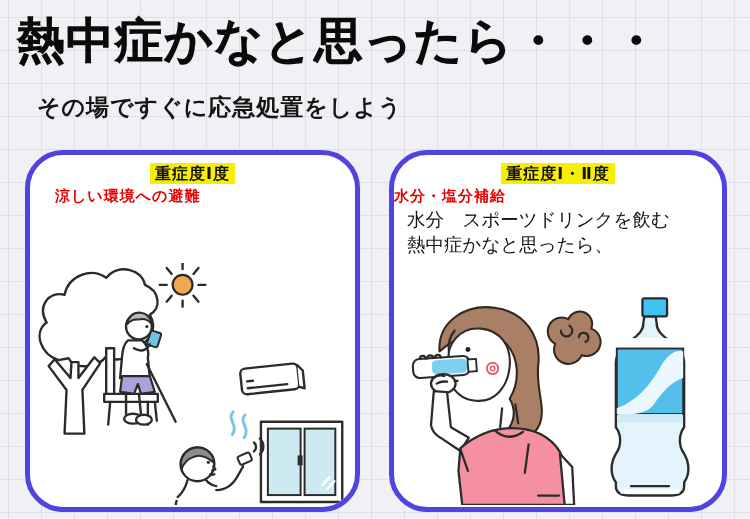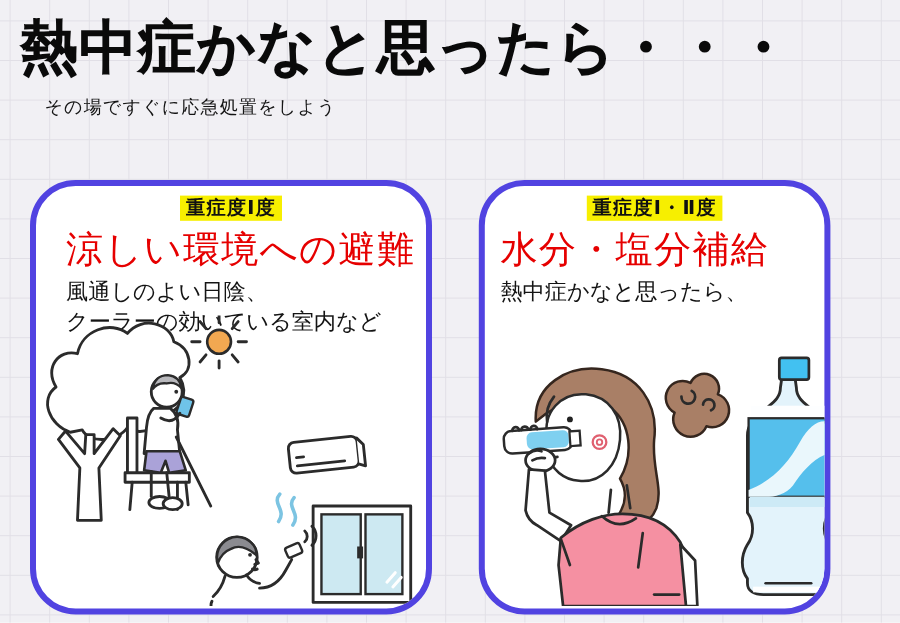--- a/index.html
+++ b/index.html
@@ -16,63 +16,59 @@
       linear-gradient(var(--grid-line) 1px,transparent 1px),
       linear-gradient(90deg,var(--grid-line) 1px,transparent 1px);
     background-size:33px 33px;background-position:8px 17px;
   }
   .title{
     position:absolute;left:17px;top:12px;font-size:48px;line-height:1.2;
     font-weight:400;color:var(--title-black);letter-spacing:1px;
     -webkit-text-stroke:2.2px var(--title-black);white-space:nowrap;
   }
   .subtitle{
-    position:absolute;left:37px;top:80px;font-size:15px;color:var(--body-text);
-    font-weight:400;letter-spacing:1px;white-space:nowrap;
+    position:absolute;left:37px;top:92px;font-size:23px;color:var(--body-text);
+    font-weight:700;letter-spacing:1px;white-space:nowrap;
   }
   .card{
     position:absolute;top:150px;height:362px;background:var(--card-bg);
     border:5px solid var(--card-border);border-radius:38px;overflow:hidden;
   }
   .card-left{left:25px;width:335px}
-  .card-right{left:399px;width:293px}
+  .card-right{left:389px;width:338px}
   .badge{
     display:table;margin:8px auto 3px;background:var(--badge-bg);
     color:var(--badge-text);font-weight:bold;font-size:16px;
     line-height:21px;padding:0 5px;letter-spacing:1px;
   }
   .card-title{
-    font-size:31px;font-weight:normal;color:var(--heading-red);
+    font-size:15px;font-weight:bold;color:var(--heading-red);
     letter-spacing:1px;white-space:nowrap;
   }
   .card-left .card-title{padding-left:25px}
-  .card-right .card-title{padding-left:13px}
+  .card-right .card-title{}
   .card-text{font-size:18.5px;line-height:1.33;color:var(--body-text);margin-top:2px}
   .card-left .card-text{padding-left:25px}
   .card-right .card-text{padding-left:13px}
   .illus{position:absolute;left:0;bottom:2px;width:100%;}
   .illus svg{display:block;margin:0 auto}
   svg .ln{fill:none;stroke:#2b2b2b;stroke-width:2.4;stroke-linecap:round;stroke-linejoin:round}
   svg .fw{fill:#ffffff;stroke:#2b2b2b;stroke-width:2.4;stroke-linecap:round;stroke-linejoin:round}
 </style>
 </head>
 <body>
 
 <div class="page">
 
   <h1 class="title">熱中症かなと思ったら・・・</h1>
   <p class="subtitle">その場ですぐに応急処置をしよう</p>
 
   <section class="card card-left">
     <div class="badge">重症度Ⅰ度</div>
     <h2 class="card-title">涼しい環境への避難</h2>
-    <div class="card-text">
-      <div>風通しのよい日陰、</div>
-      <div>クーラーの効いている室内など</div>
-    </div>
     <div class="illus">
       <svg width="311" height="242" viewBox="0 0 310 244" preserveAspectRatio="xMidYMax meet">
 
         <g>
           <path class="fw" d="M 20 98 C 2 92 -6 70 8 60 C -2 44 10 28 26 32 C 30 12 54 4 68 15 C 80 0 104 6 107 22 C 122 28 124 46 112 52 C 120 66 112 82 98 82 C 96 94 80 102 68 94 C 60 106 36 108 30 96 Z"></path>
           <path class="fw" d="M 26 172 L 28 128 L 10 104 L 16 97 L 32 116 L 33 100 L 40 100 L 40 116 L 56 95 L 62 101 L 44 128 L 46 172 Z"></path>
         </g>
 
         <g>
           <circle cx="145" cy="22" r="10" fill="#f2a851" stroke="#2b2b2b" stroke-width="2.2"></circle>
@@ -143,20 +139,21 @@
           <path class="ln" d="M 223 193 A 11 11 0 0 0 223 177" stroke-width="2"></path>
         </g>
       </svg>
     </div>
   </section>
 
   <section class="card card-right">
     <div class="badge">重症度Ⅰ・Ⅱ度</div>
     <h2 class="card-title">水分・塩分補給</h2>
     <div class="card-text">
+      <div>水分　スポーツドリンクを飲む</div>
       <div>熱中症かなと思ったら、</div>
     </div>
     <div class="illus">
       <svg width="323" height="220" viewBox="0 0 323 232" preserveAspectRatio="xMidYMax meet">
 
         <g>
 
           <path d="M 36 70 C 34 38 64 20 94 24 C 126 28 144 54 140 86 C 138 112 148 128 142 146 C 136 162 116 168 102 160 C 114 148 118 134 110 120 C 122 100 120 72 102 58 C 84 44 56 52 36 70 Z" fill="#a97f66" stroke="#35261e" stroke-width="2.2" stroke-linejoin="round"></path>
 
           <path d="M 158 62 A 14 14 0 1 1 172 36 A 13 13 0 1 1 196 46 A 12 12 0 1 1 186 74 A 13 13 0 1 1 158 62 Z" fill="#a97f66" stroke="#35261e" stroke-width="2.2" stroke-linejoin="round"></path>

